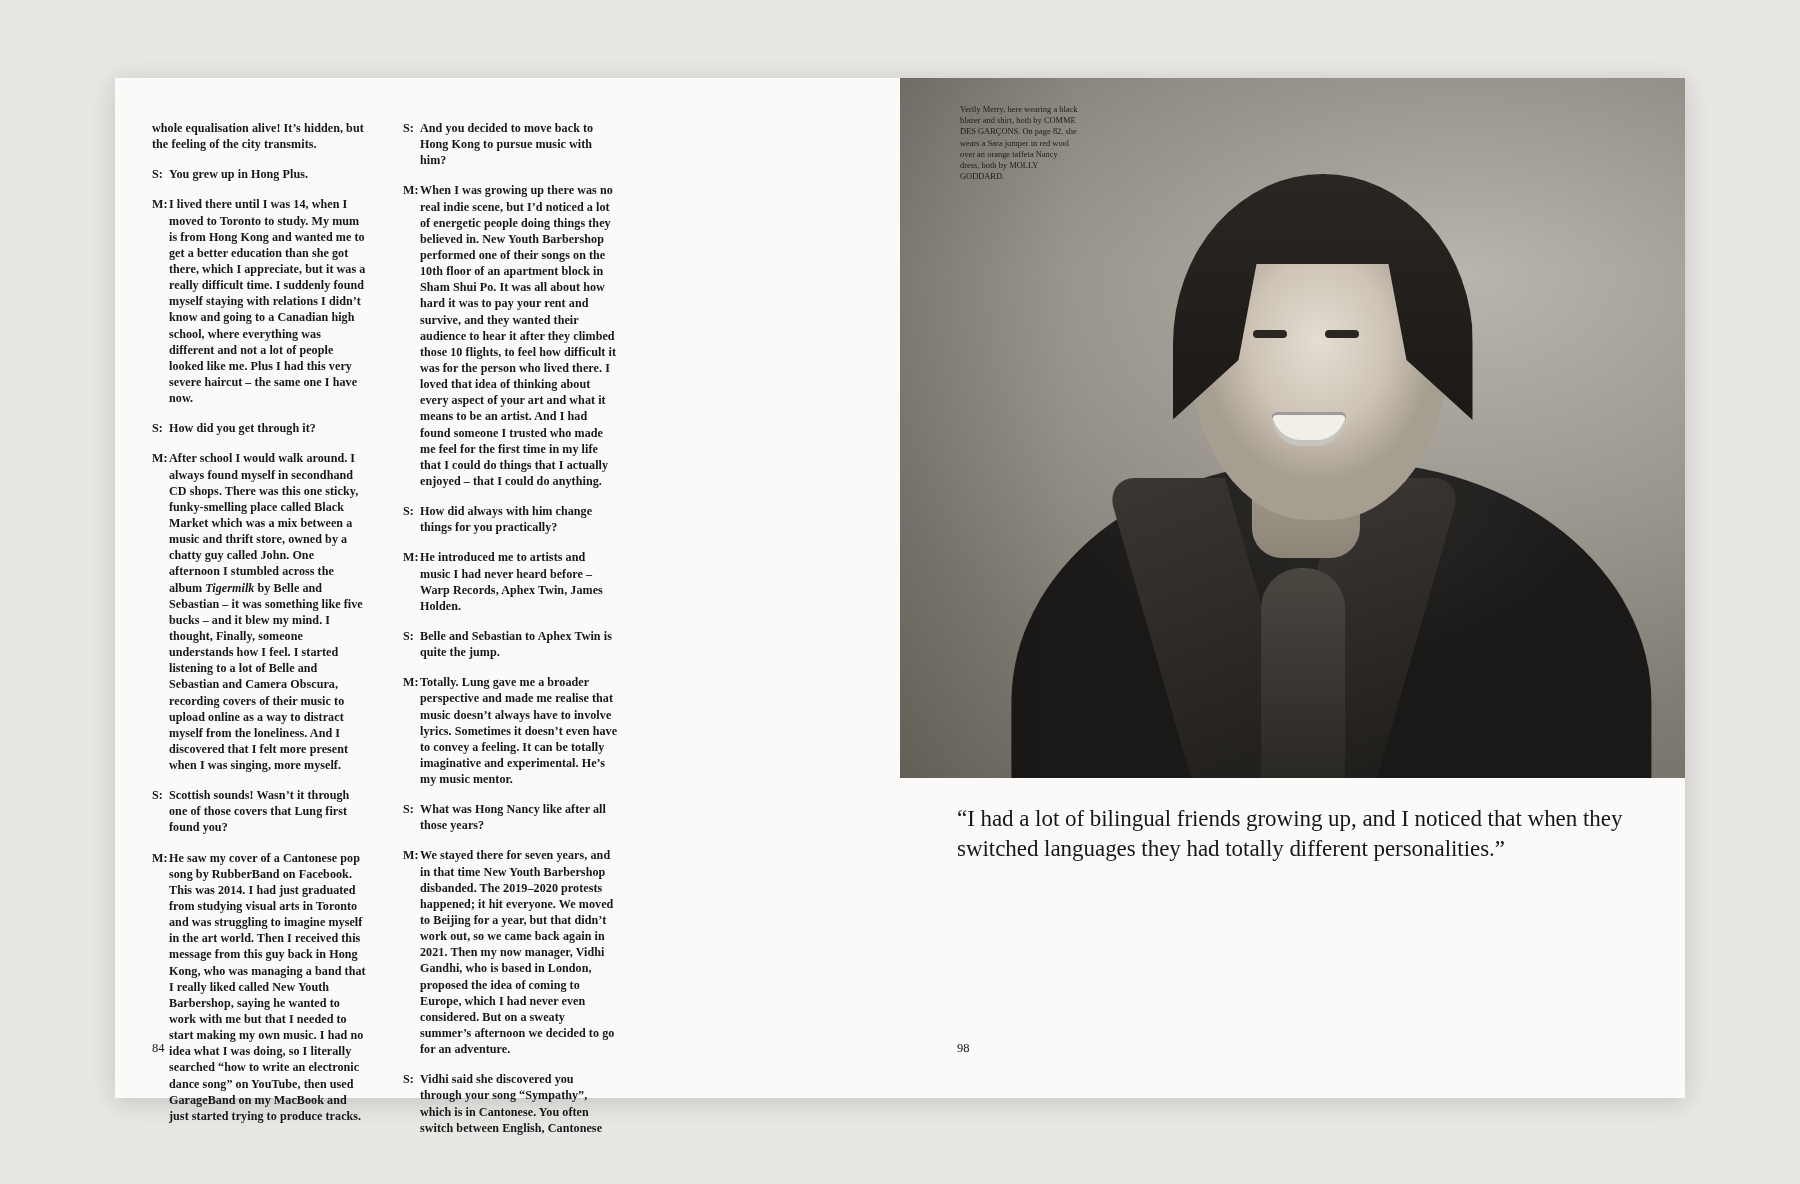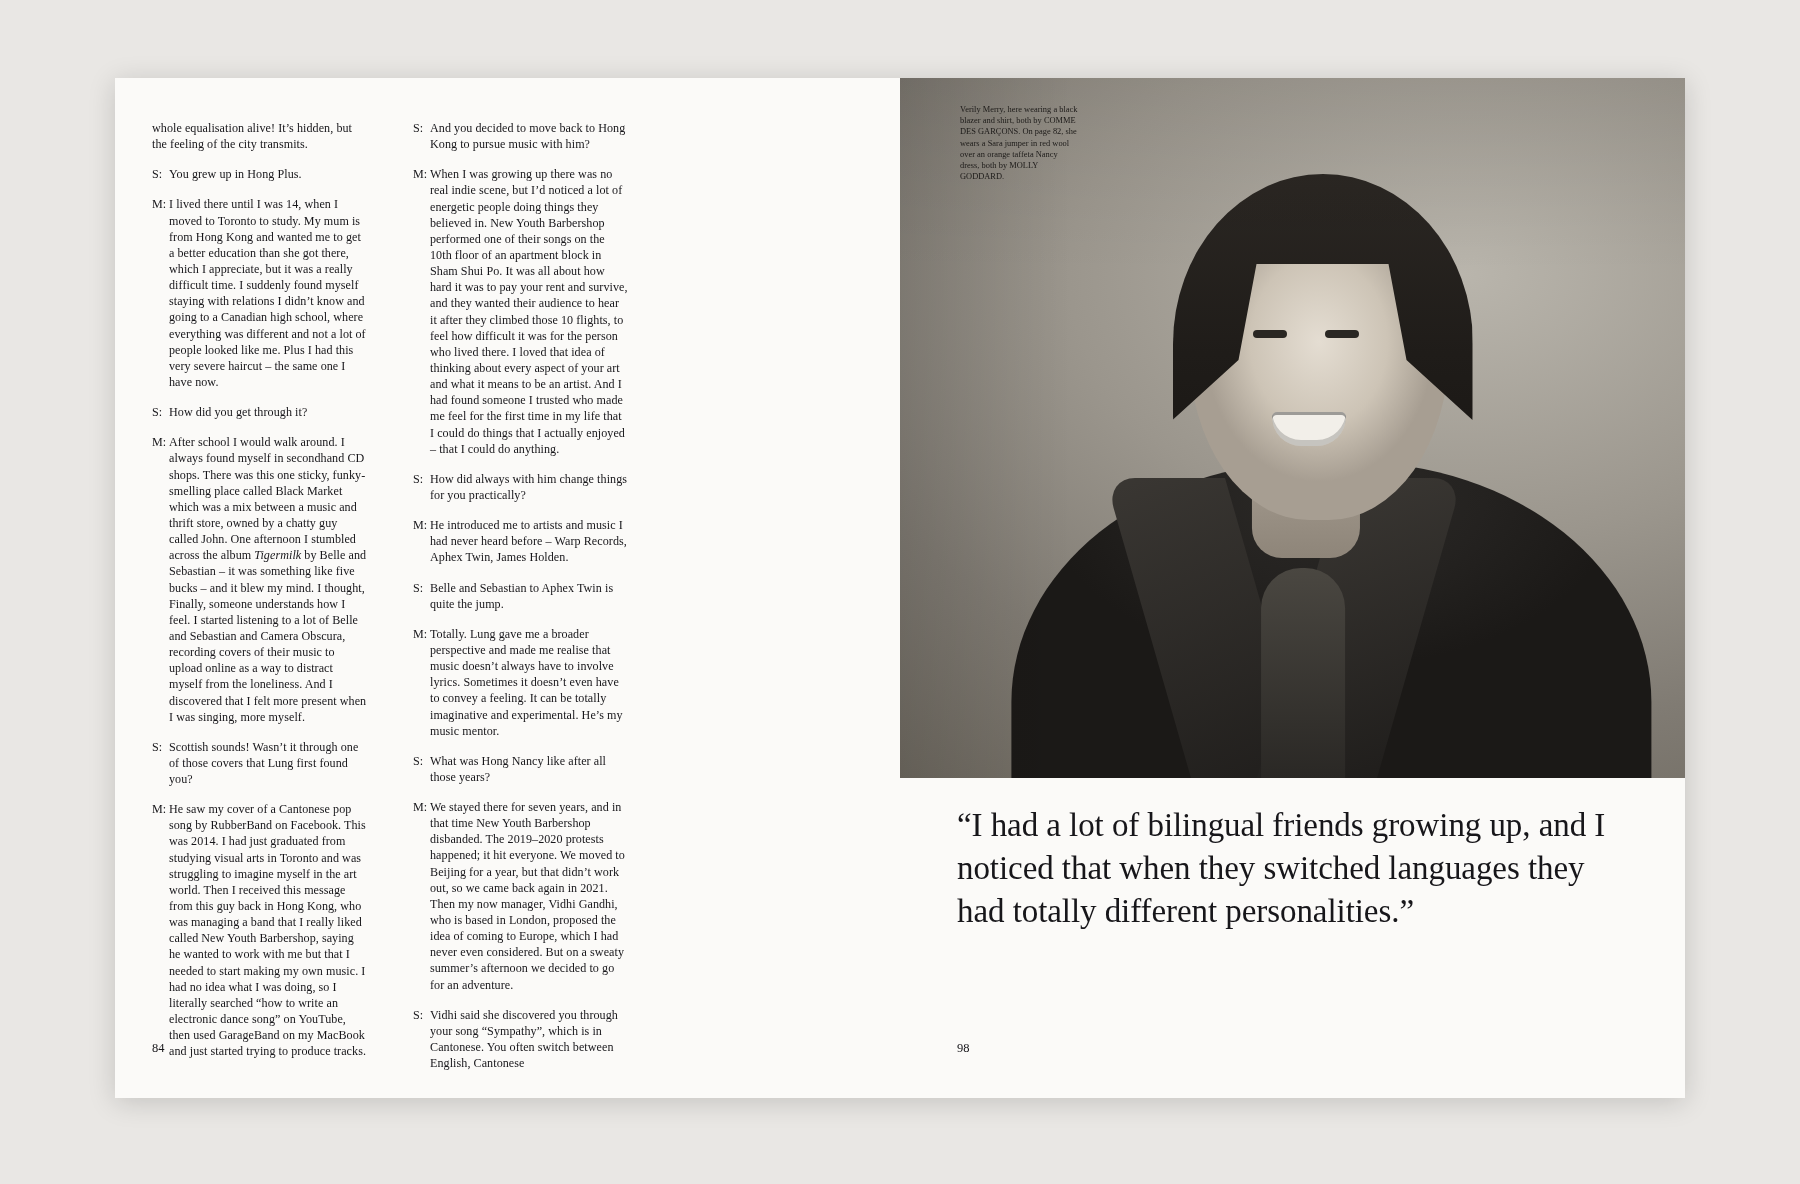--- a/index.html
+++ b/index.html
@@ -36,21 +36,22 @@
     background: #fbfaf8;
     overflow: hidden;
   }
   
   .columns {
     position: absolute;
     left: 37px;
     top: 42px;
     width: 710px;
     display: flex;
-    gap: 46px;
+    gap: 36px;
+    font-weight: bold;
   }
   .col {
     width: 215px;
     font-size: 12.1px;
     line-height: 1.335;
     color: #17161a;
     text-align: left;
     letter-spacing: 0.005em;
   }
   .col p {
@@ -197,21 +198,21 @@
     font-size: 8.4px;
     line-height: 1.33;
     color: #1c1a18;
     letter-spacing: 0.003em;
   }
   .pullquote {
     position: absolute;
     left: 57px;
     top: 726px;
     width: 666px;
-    font-size: 33px;
+    font-size: 23px;
     line-height: 1.30;
     color: #17161a;
     letter-spacing: -0.002em;
   }
 </style>
 </head>
 <body>
 
 <div id="spread">
 

